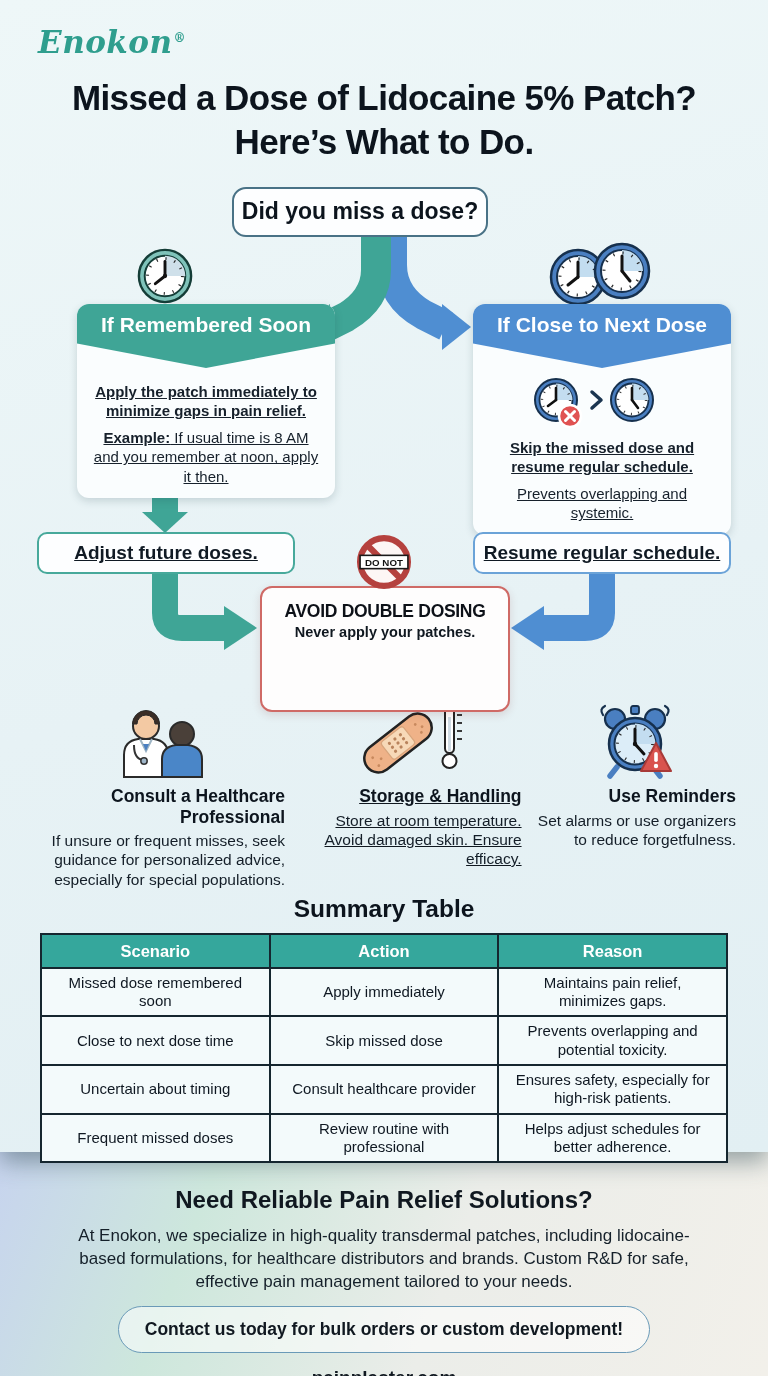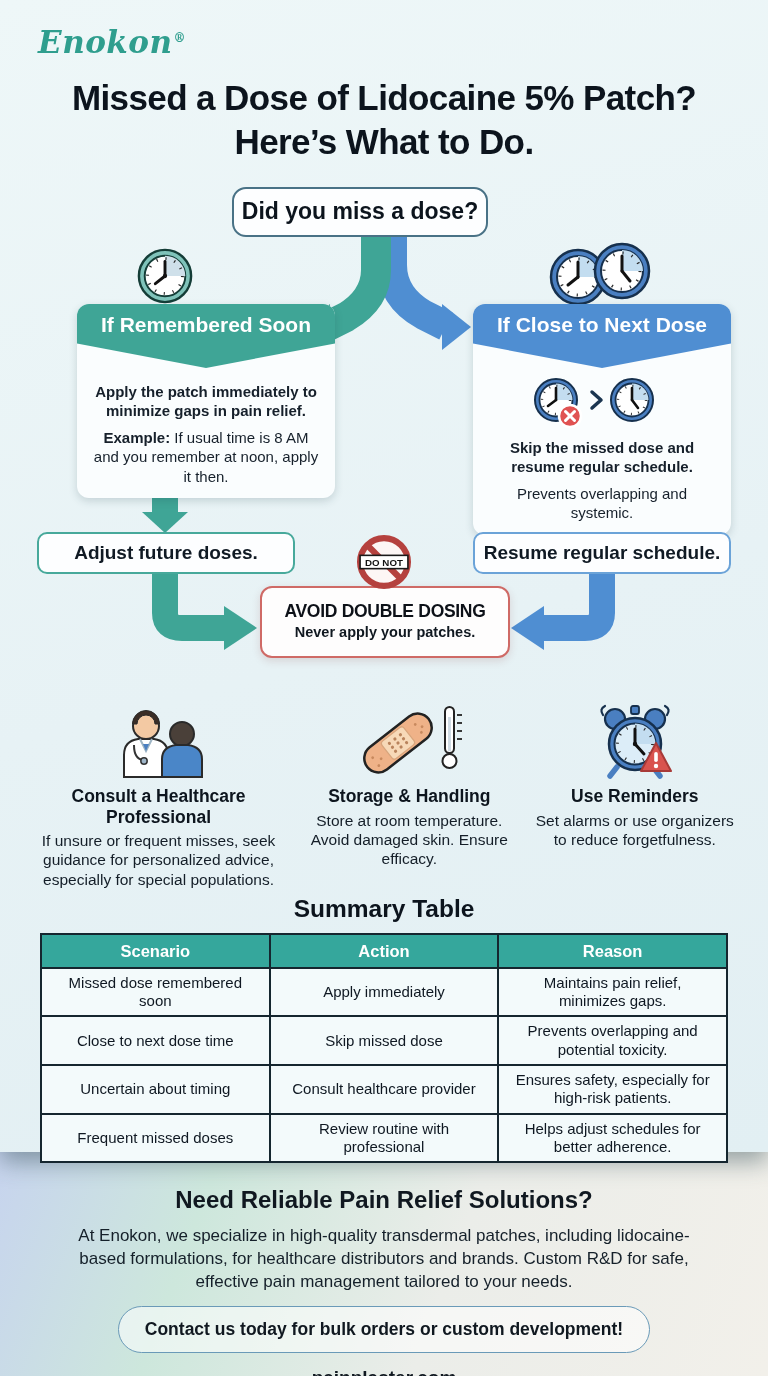--- a/index.html
+++ b/index.html
@@ -42,47 +42,47 @@
   .branch.left  { left:37px;margin-left:40px; }
   .branch.right { left:473px; }
   .branch-header {
     height:64px; clip-path:polygon(0 0,100% 0,100% 62%,50% 100%,0 62%);
     display:flex; justify-content:center; padding-top:9px;
     font-size:21px; font-weight:bold; color:#fff;
   }
   .branch.left  .branch-header { background:#3fa596; }
   .branch.right .branch-header { background:#4f8ed2; }
   .branch-body { padding:6px 14px 12px; text-align:center; }
-  .branch-body p { margin:8px 0 0; font-size:15px; line-height:1.28; color:#16202b; }
+  .branch-body p { margin:8px 0 0; font-size:15px; line-height:1.28; color:#16202b;text-decoration:underline; }
   .branch-body p.b { font-weight:bold; }
   .clock-solo  { position:absolute; left:136px; top:82px; z-index:1; }
   .clock-pair  { position:absolute; left:548px; top:76px; z-index:1; }
   .skip-clocks { margin:2px auto 0; display:block; }
   .mini-box {
     position:absolute; top:367px; width:258px; height:42px; z-index:2;
     background:#fdfeff; border-radius:10px;
     display:flex; align-items:center; justify-content:center;
-    font-size:19px; font-weight:bold; color:#101a24;
+    font-size:19px; font-weight:bold; color:#101a24;text-decoration:underline;
   }
   .mini-box.left  { left:37px;  border:2px solid #47a99b; }
   .mini-box.right { left:473px; border:2px solid #6ba3d8; }
   .avoid-box {
-    position:absolute; left:260px; top:421px; width:250px; height:72px; z-index:2;
+    position:absolute; left:260px; top:421px; width:250px; height:126px; z-index:2;
     background:#fefdfd; border:2.5px solid #cf6a66; border-radius:12px;
     text-align:center; padding-top:13px;
     box-shadow:0 3px 8px rgba(120,40,40,.15);
   }
   .avoid-title { font-size:17.5px; font-weight:bold; color:#0d1118; letter-spacing:-.3px; }
   .avoid-bold  { font-size:14.5px; font-weight:bold; margin-top:2px; }
   .avoid-text  { font-size:14px; line-height:1.2; margin-top:1px; }
   .donot-icon  { position:absolute; left:353px; top:366px; z-index:3; }
   
-  .tips { height:196px; display:flex; padding:6px 26px 0; text-align:center; }
+  .tips { height:196px; display:flex; padding:6px 26px 0; text-align:right; }
   .tip  { padding:0 6px; }
-  .tip1 { flex:1.15; } .tip2 { flex:1.02; } .tip3 { flex:.92; }
+  .tip1 { flex:1.15; } .tip2 { flex:1.02;text-decoration:underline; } .tip3 { flex:.92; }
   .tip-icon { height:78px; display:flex; align-items:flex-end; justify-content:center; }
   .tip-title { font-size:17.5px; font-weight:bold; line-height:1.18; margin-top:7px; color:#0d151e; }
   .tip-text  { font-size:15.5px; line-height:1.24; margin-top:4px; color:#141e28; }
   
   .table-section { height:256px; }
   .table-title { text-align:center; font-size:24.5px; font-weight:bold; margin:4px 0 10px; color:#0c141d; }
   table.summary {
     width:688px; margin:0 auto; border-collapse:collapse; table-layout:fixed;
     background:#f3fafb;
   }

